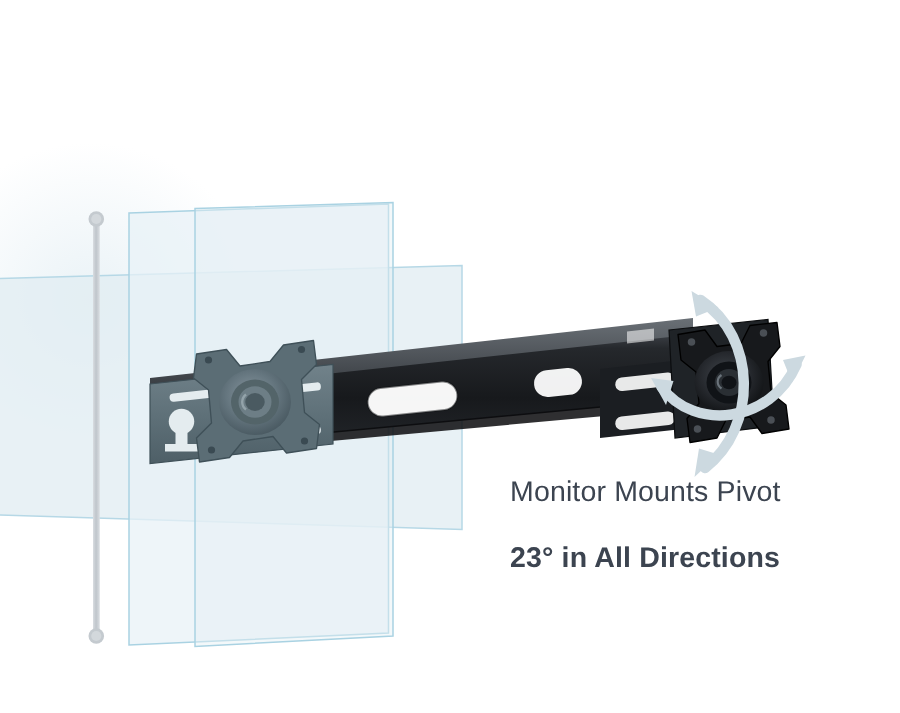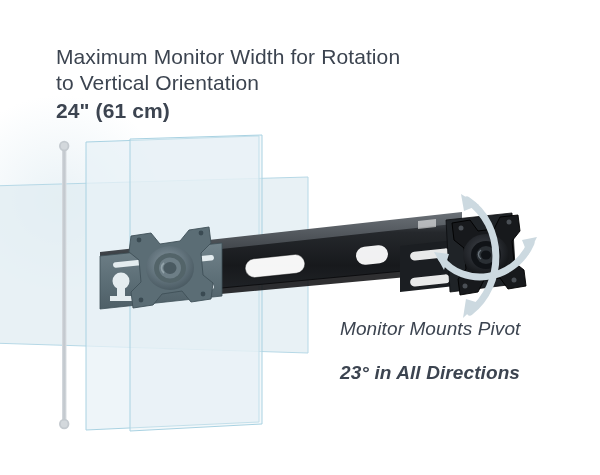--- a/index.html
+++ b/index.html
@@ -34,21 +34,20 @@
   #top-callout .line-reg { font-weight: 400; display: block; }
   #top-callout .line-bold { font-weight: 700; display: block; margin-top: 2px; }
 
   #bottom-callout {
     left: 340px;
     top: 316px;
     width: 250px;
     font-size: 19px;
     line-height: 25px;
     text-align: left;
-    font-style: italic;
   }
   #bottom-callout .line-reg { font-weight: 400; display: block; }
   #bottom-callout .line-bold { font-weight: 700; display: block; margin-top: 19px; }
 
   
   #illustration {
     position: absolute;
     left: 0;
     top: 0;
     width: 600px;
@@ -216,24 +215,19 @@
       </g>
 
       <g>
         <path d="M 441,258 C 463,288 514,282 531,243" fill="none" stroke="#ccd9e0" stroke-width="7" stroke-linecap="round"></path>
         <polygon points="434,252 444,270 449,254" fill="#ccd9e0"></polygon>
         <polygon points="537,237 528,255 522,240" fill="#ccd9e0"></polygon>
       </g>
     </g>
   </svg>
 
-  <div class="callout" id="top-callout">
-    <span class="line-reg">Maximum Monitor Width for Rotation</span>
-    <span class="line-reg">to Vertical Orientation</span>
-    <span class="line-bold">24" (61 cm)</span>
-  </div>
 
   <div class="callout" id="bottom-callout">
     <span class="line-reg">Monitor Mounts Pivot</span>
     <span class="line-bold">23° in All Directions</span>
   </div>
 
 </div>
 
 </body></html>

